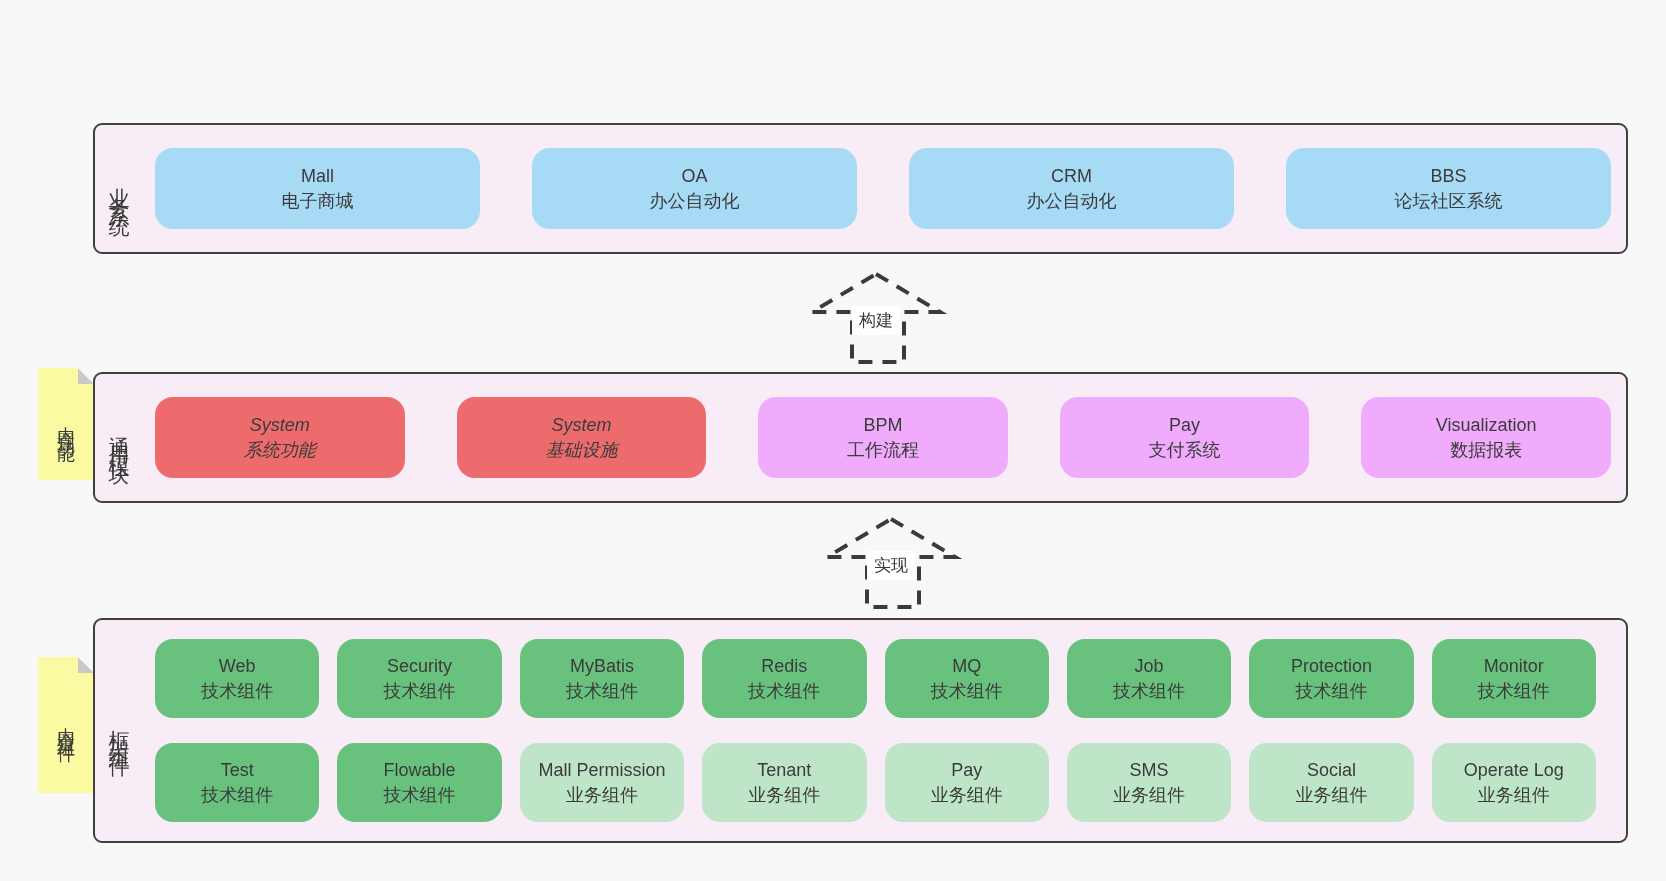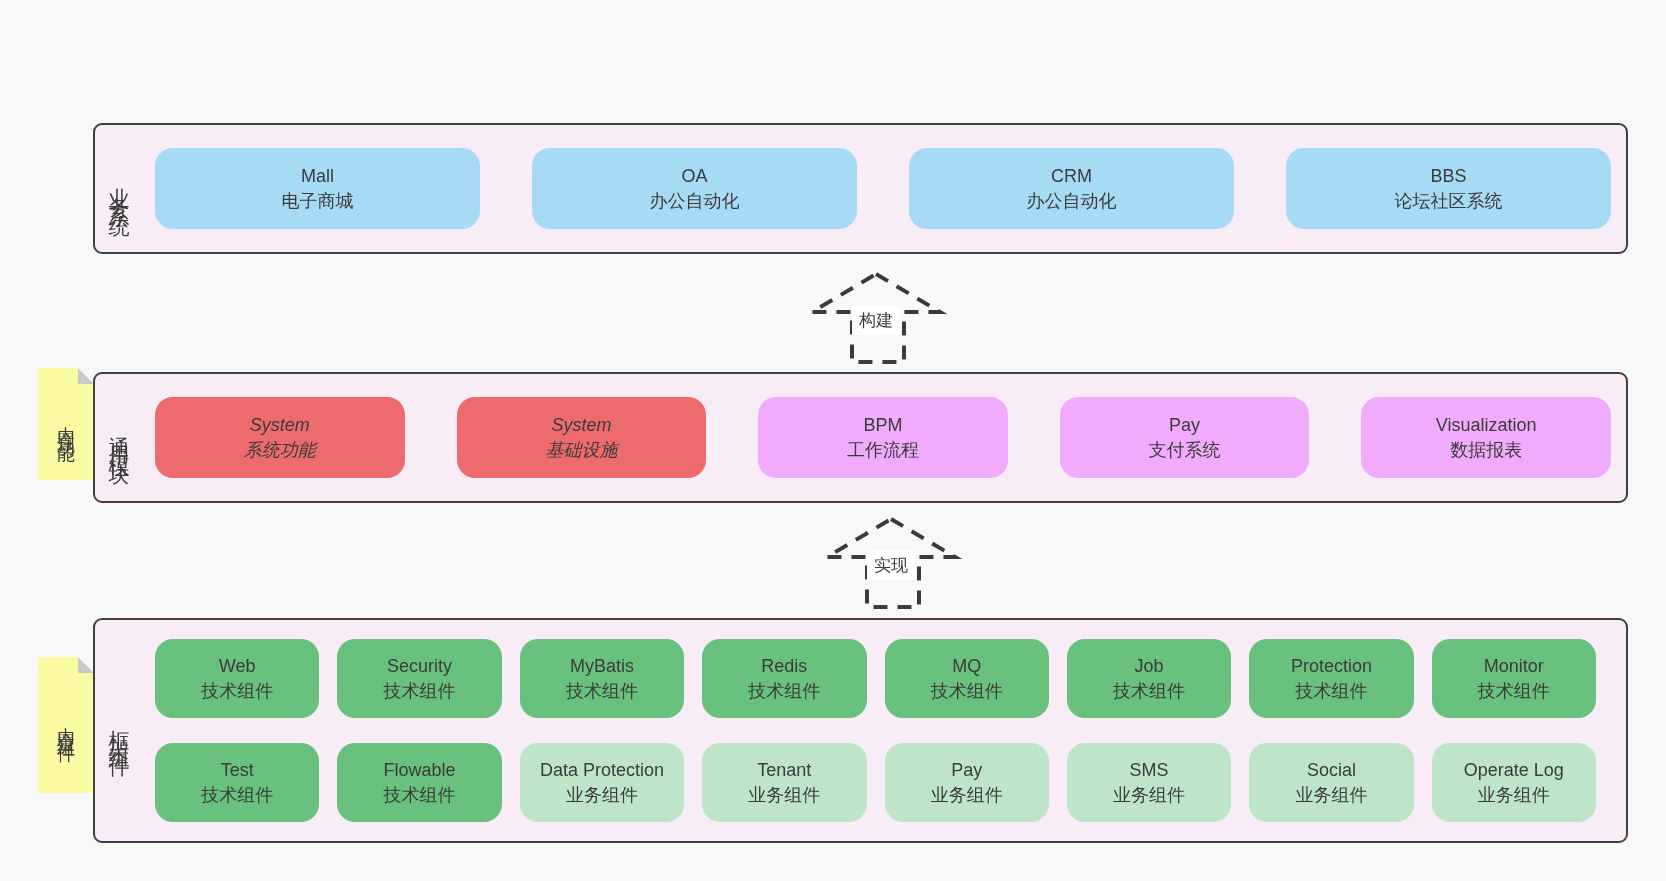--- a/index.html
+++ b/index.html
@@ -206,21 +206,21 @@
         <div class="box-row">
           <div class="box v-green">
             <div class="box-name">Test</div>
             <div class="box-desc">技术组件</div>
           </div>
           <div class="box v-green">
             <div class="box-name">Flowable</div>
             <div class="box-desc">技术组件</div>
           </div>
           <div class="box v-light_green">
-            <div class="box-name">Data Protection</div>
+            <div class="box-name">Mall Permission</div>
             <div class="box-desc">业务组件</div>
           </div>
           <div class="box v-light_green">
             <div class="box-name">Tenant</div>
             <div class="box-desc">业务组件</div>
           </div>
           <div class="box v-light_green">
             <div class="box-name">Pay</div>
             <div class="box-desc">业务组件</div>
           </div>

